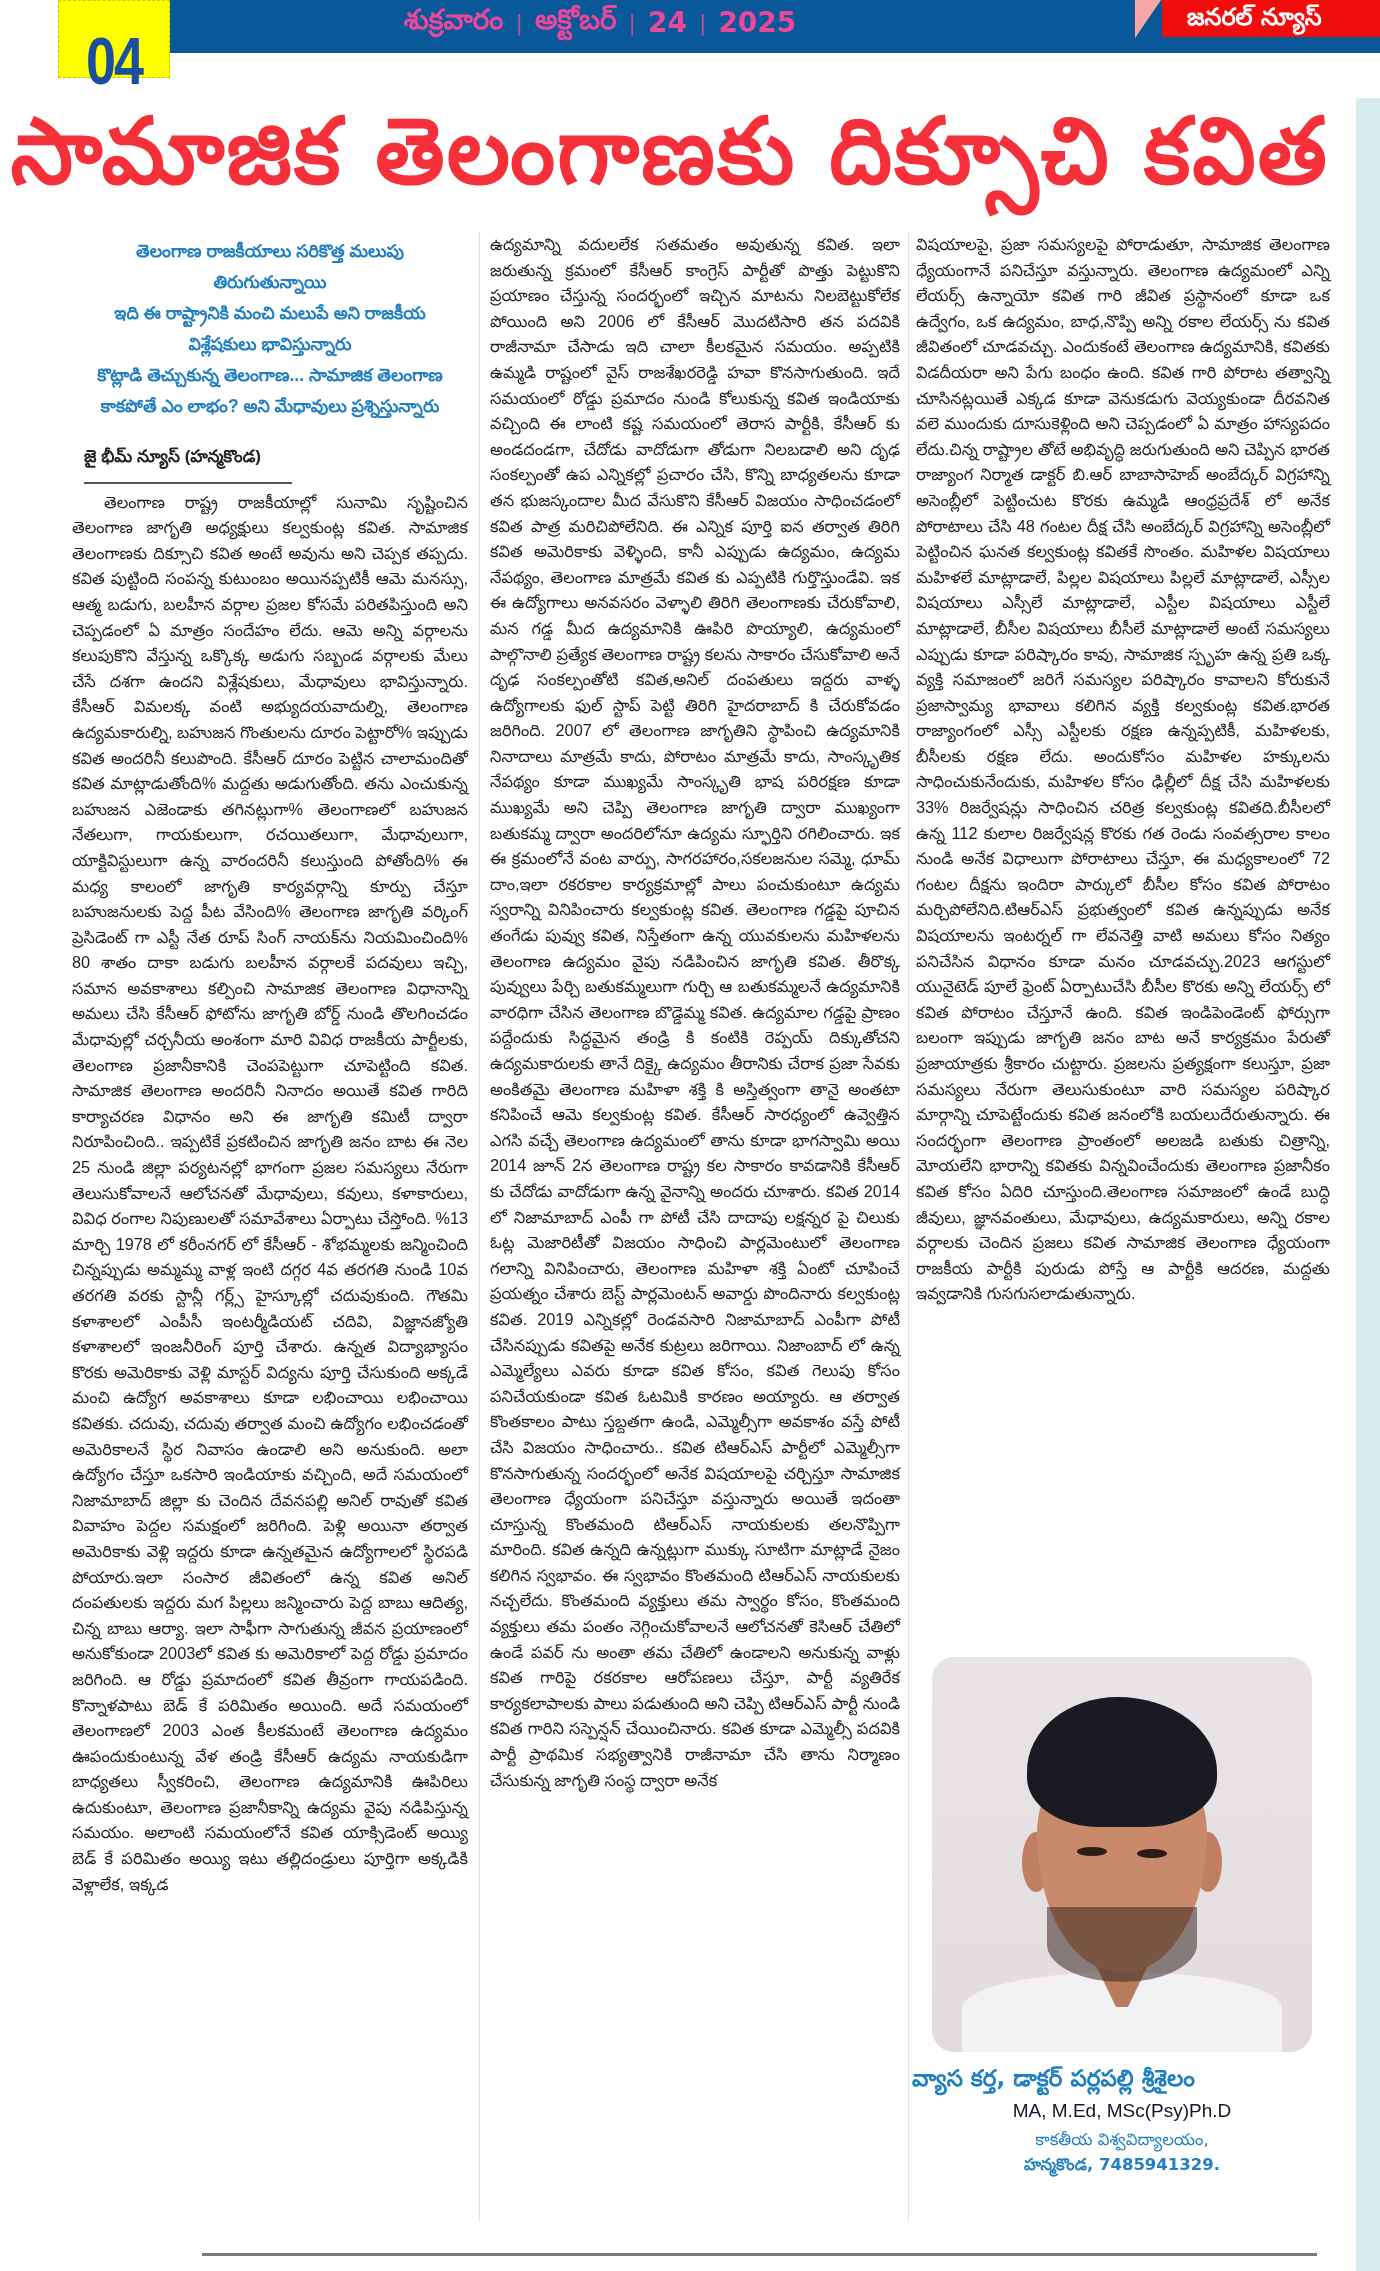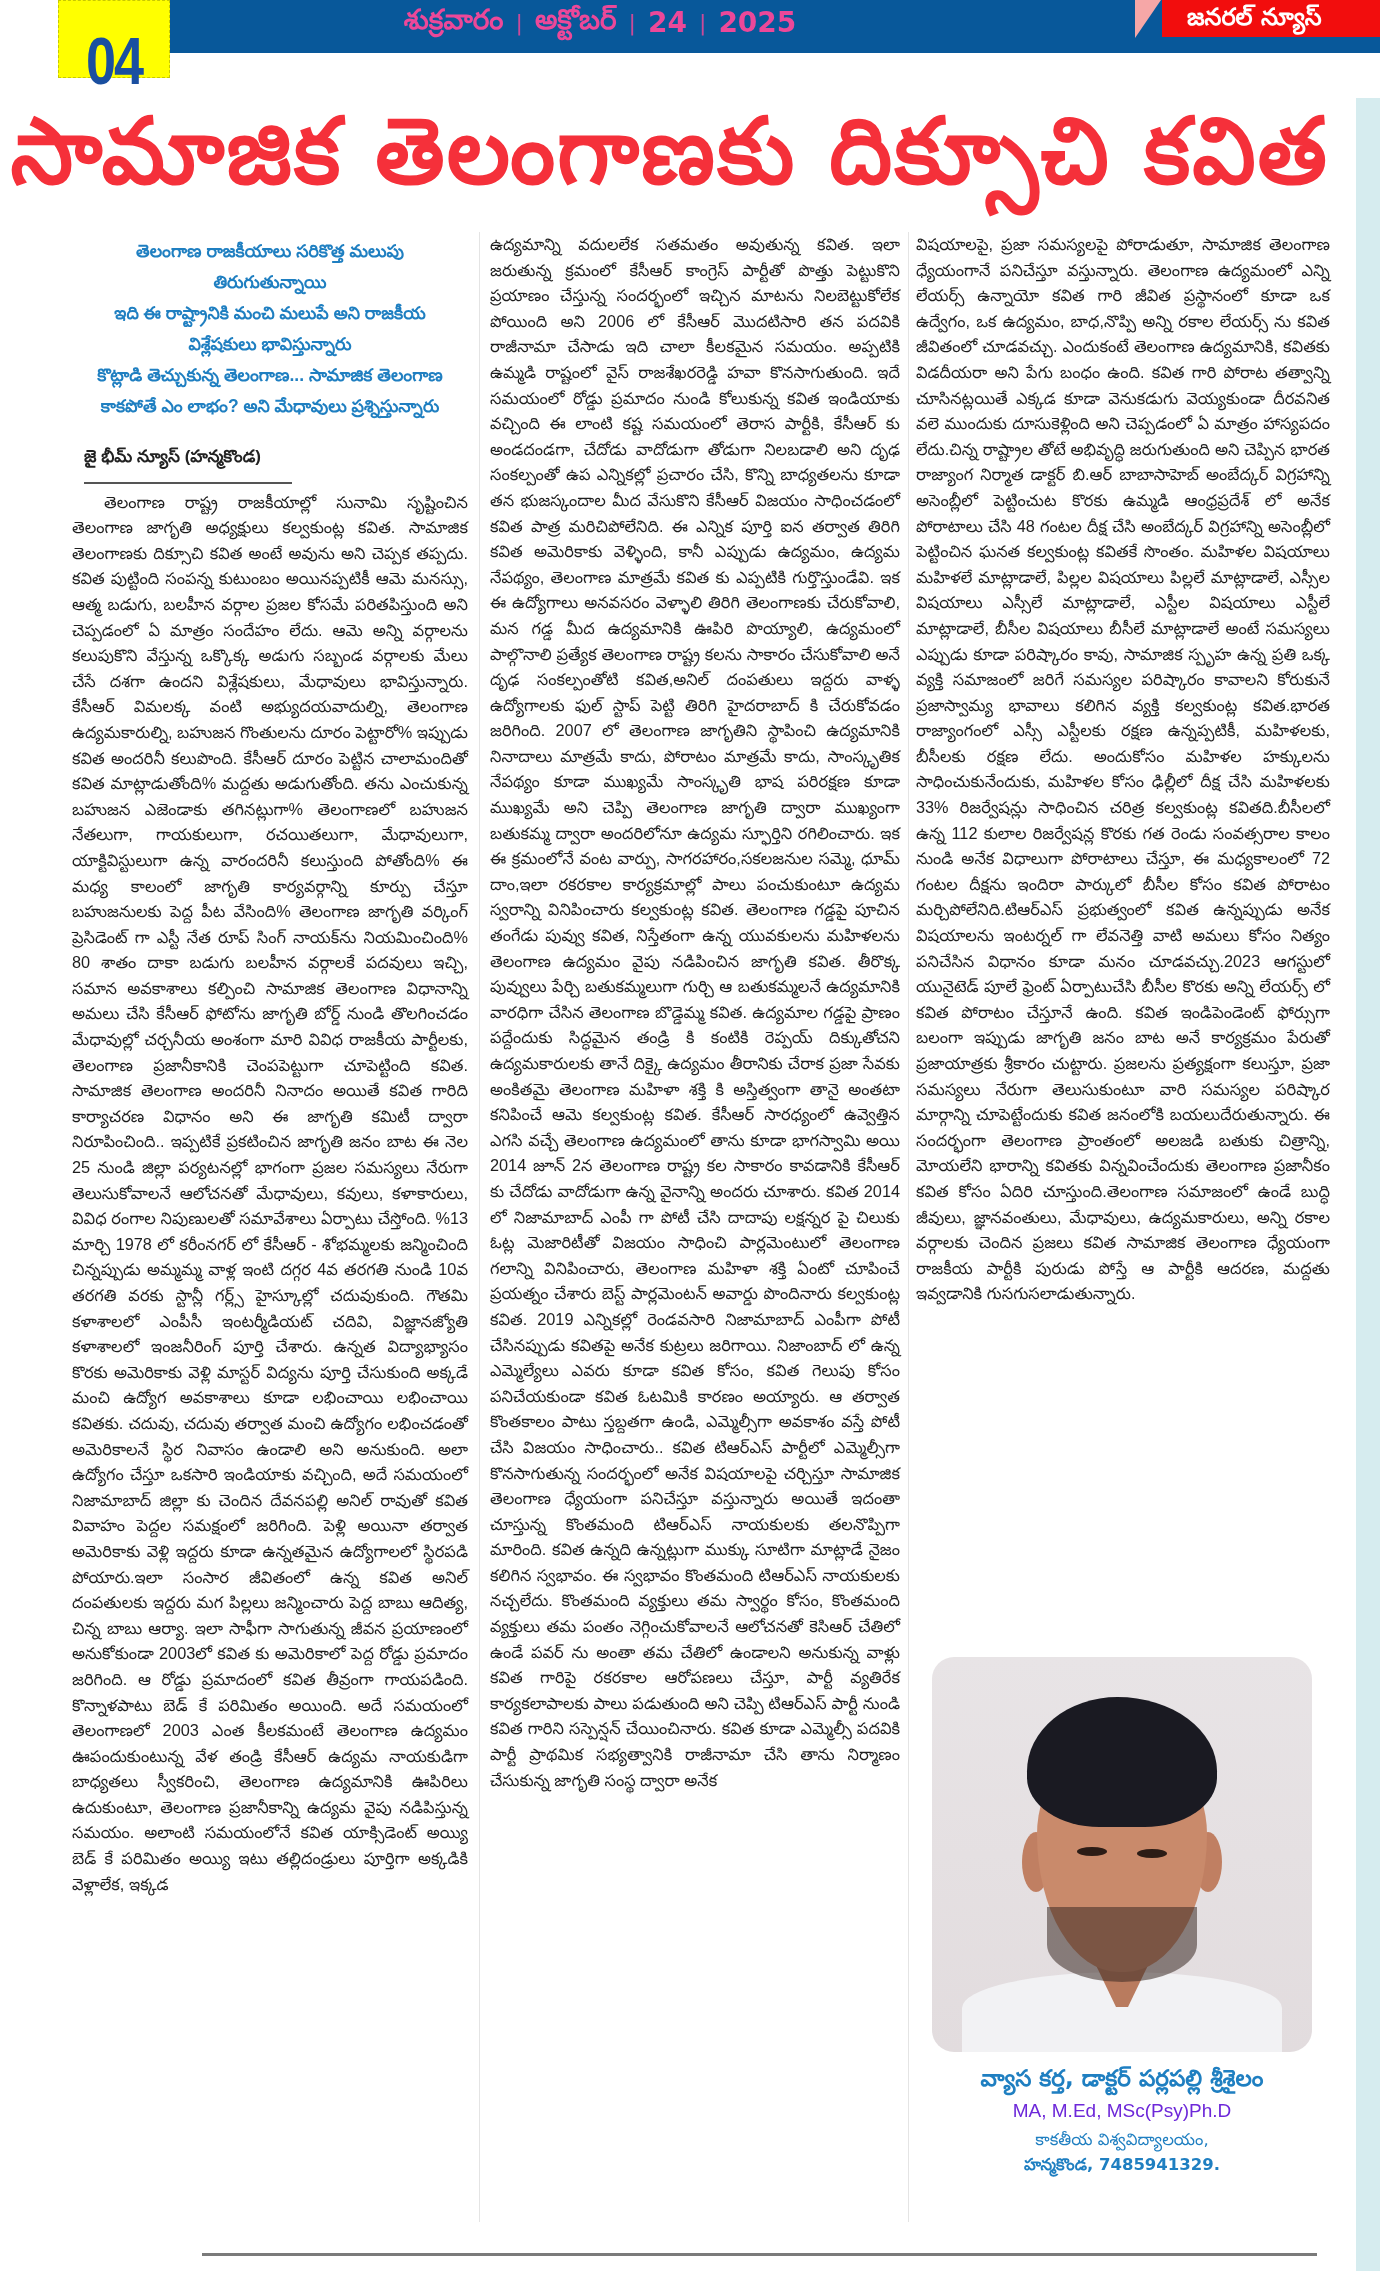--- a/index.html
+++ b/index.html
@@ -42,22 +42,22 @@
   .photo { position: absolute; left: 20px; top: 2px; width: 380px; height: 395px; border-radius: 22px; background: linear-gradient(180deg, #e8e4e6 0%, #e2dcde 100%); overflow: hidden; }
   .photo .hair { position: absolute; left: 95px; top: 40px; width: 190px; height: 130px; background: #1a1a22; border-radius: 50% 55% 40% 40% / 60% 60% 40% 40%; }
   .photo .face { position: absolute; left: 105px; top: 85px; width: 170px; height: 230px; background: #c98a6b; border-radius: 45% 45% 48% 48% / 40% 40% 60% 60%; }
   .photo .ear-l { position: absolute; left: 90px; top: 175px; width: 28px; height: 60px; background: #c07f62; border-radius: 50%; }
   .photo .ear-r { position: absolute; left: 262px; top: 175px; width: 28px; height: 60px; background: #c07f62; border-radius: 50%; }
   .photo .eye-l { position: absolute; left: 145px; top: 190px; width: 30px; height: 9px; background: #2b1c16; border-radius: 50%; }
   .photo .eye-r { position: absolute; left: 205px; top: 192px; width: 30px; height: 9px; background: #2b1c16; border-radius: 50%; }
   .photo .beard { position: absolute; left: 115px; top: 250px; width: 150px; height: 75px; background: #3a2a25; border-radius: 0 0 50% 50%; opacity: 0.55; }
   .photo .shirt { position: absolute; left: 30px; top: 315px; width: 320px; height: 90px; background: #f2f2f4; border-radius: 50% 50% 0 0 / 40% 40% 0 0; }
   .photo .neck { position: absolute; left: 160px; top: 300px; width: 60px; height: 50px; background: #b97b5e; clip-path: polygon(0 0,100% 0,60% 100%,40% 100%); }
-  .author-name { position: absolute; left: 0; top: 410px; width: 420px; text-align: center; color: #1f7fc1; font-weight: bold; font-size: 23px; white-space: nowrap; }
-  .author-deg { position: absolute; left: 0; top: 445px; width: 420px; text-align: center; color: #6d28d9; font-size: 19px; font-family: "Liberation Sans", sans-serif; }
+  .author-name { position: absolute; left: 0; top: 410px; width: 420px; text-align: left; color: #1f7fc1; font-weight: bold; font-size: 23px; white-space: nowrap; }
+  .author-deg { position: absolute; left: 0; top: 445px; width: 420px; text-align: center; color: #0f172a; font-size: 19px; font-family: "Liberation Sans", sans-serif; }
   .author-uni { position: absolute; left: 0; top: 475px; width: 420px; text-align: center; color: #1f7fc1; font-weight: normal; font-size: 16.5px; }
   .author-city { position: absolute; left: 0; top: 500px; width: 420px; text-align: center; color: #1f7fc1; font-weight: bold; font-size: 16.5px; }
 
   .bottom-rule { position: absolute; left: 202px; top: 2253px; width: 1115px; height: 3px; background: #7a7a7a; }
 </style>
 </head>
 <body>
 
 <div class="topbar">
   <div class="blue-band"></div>

